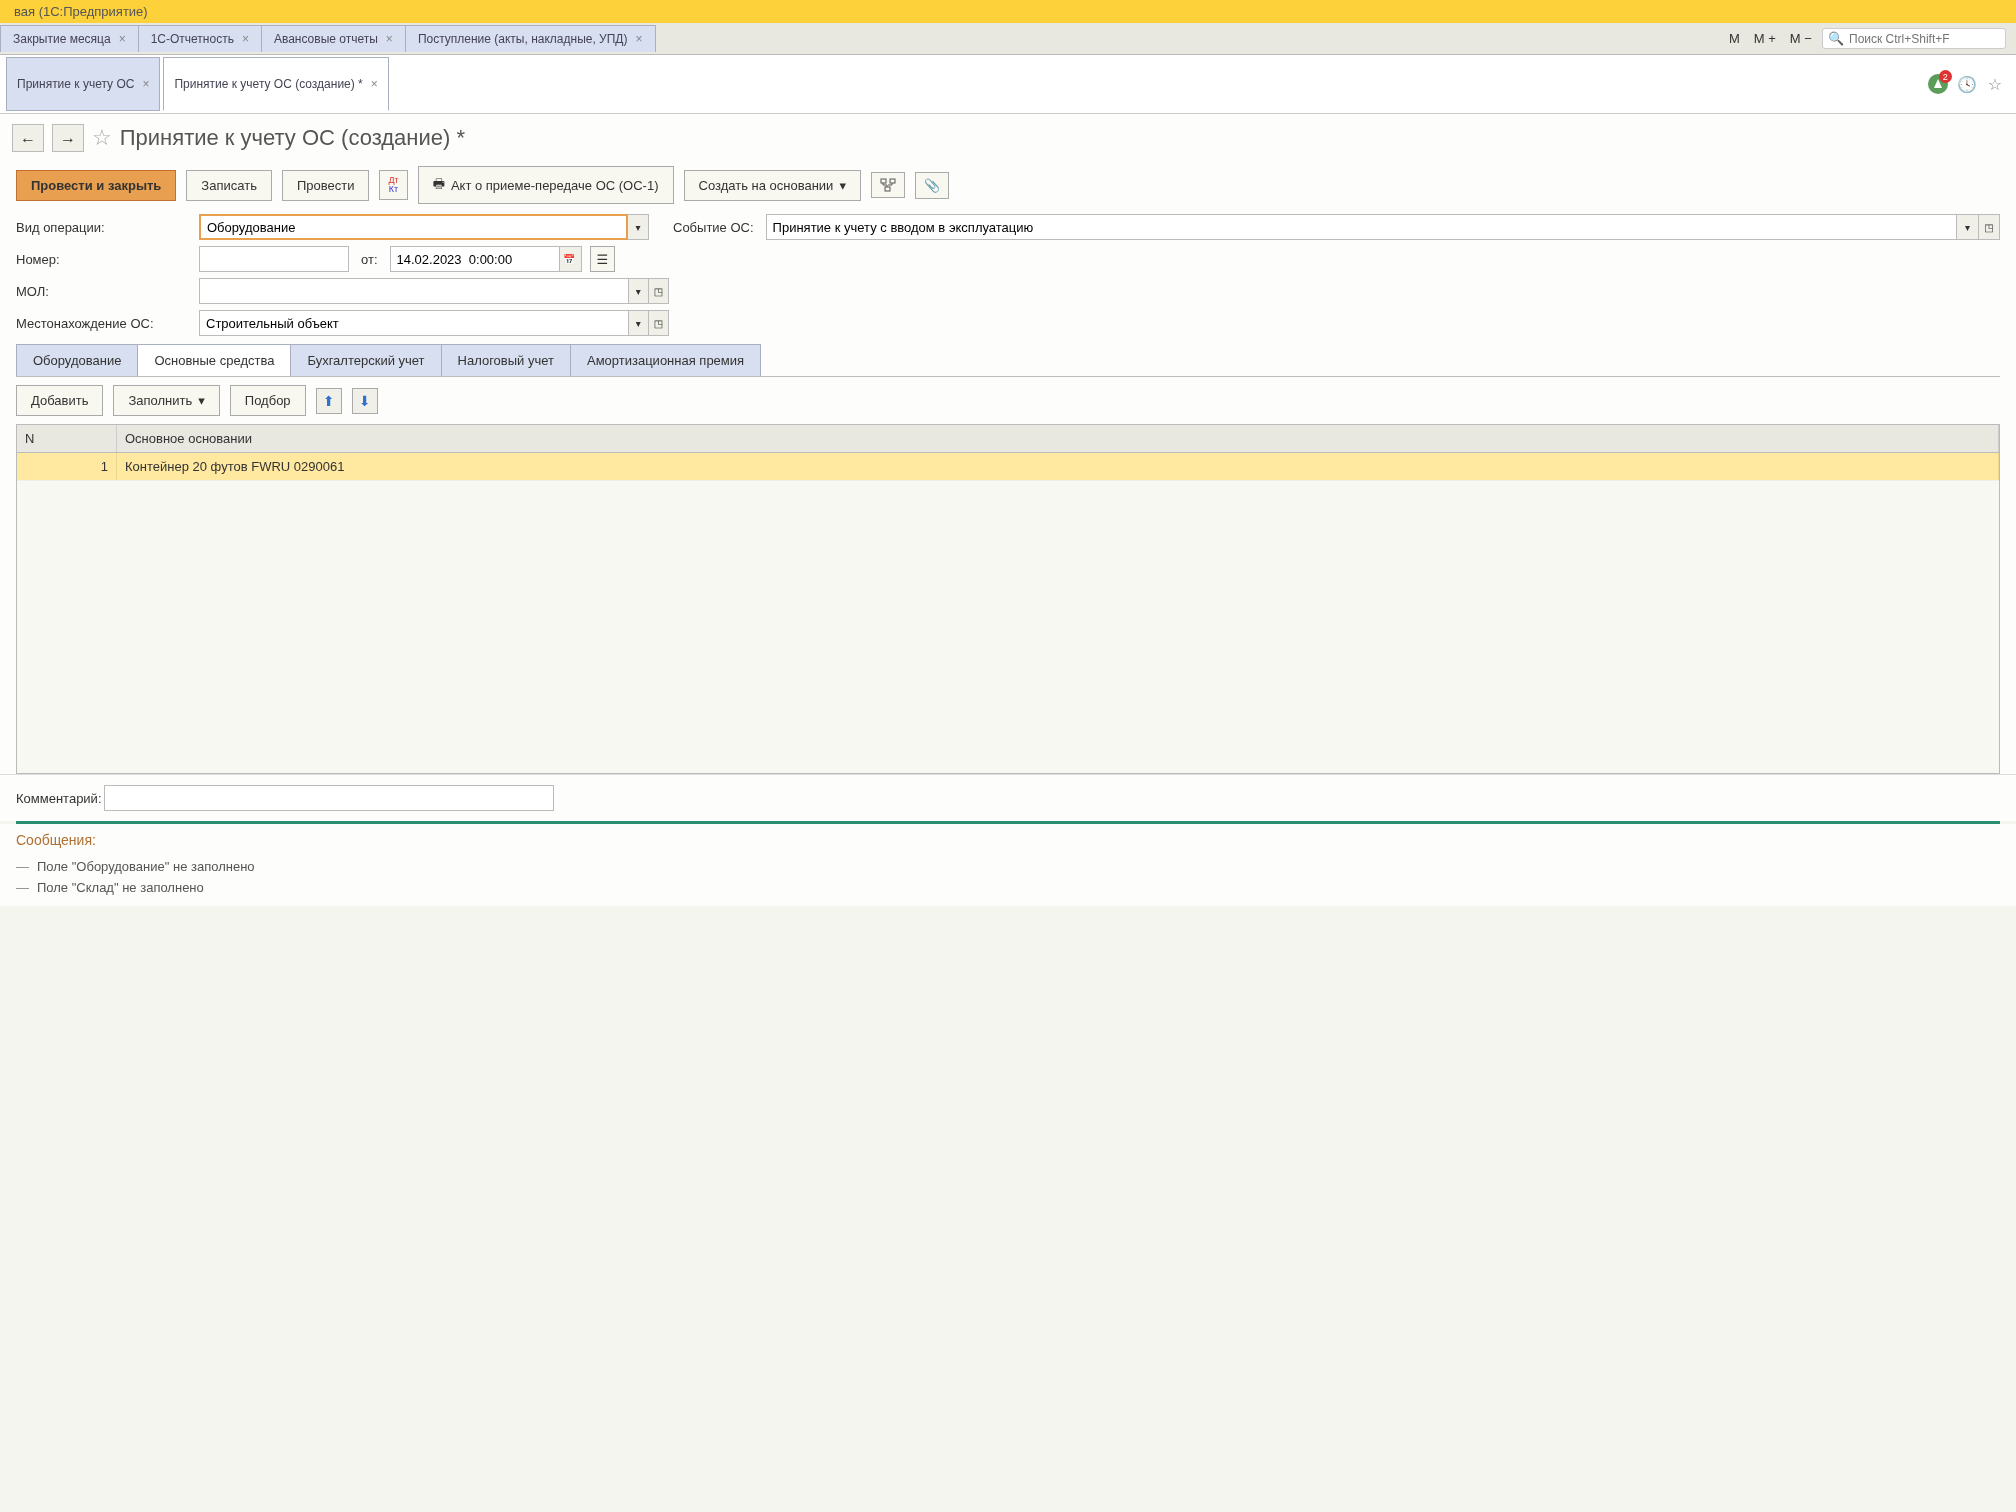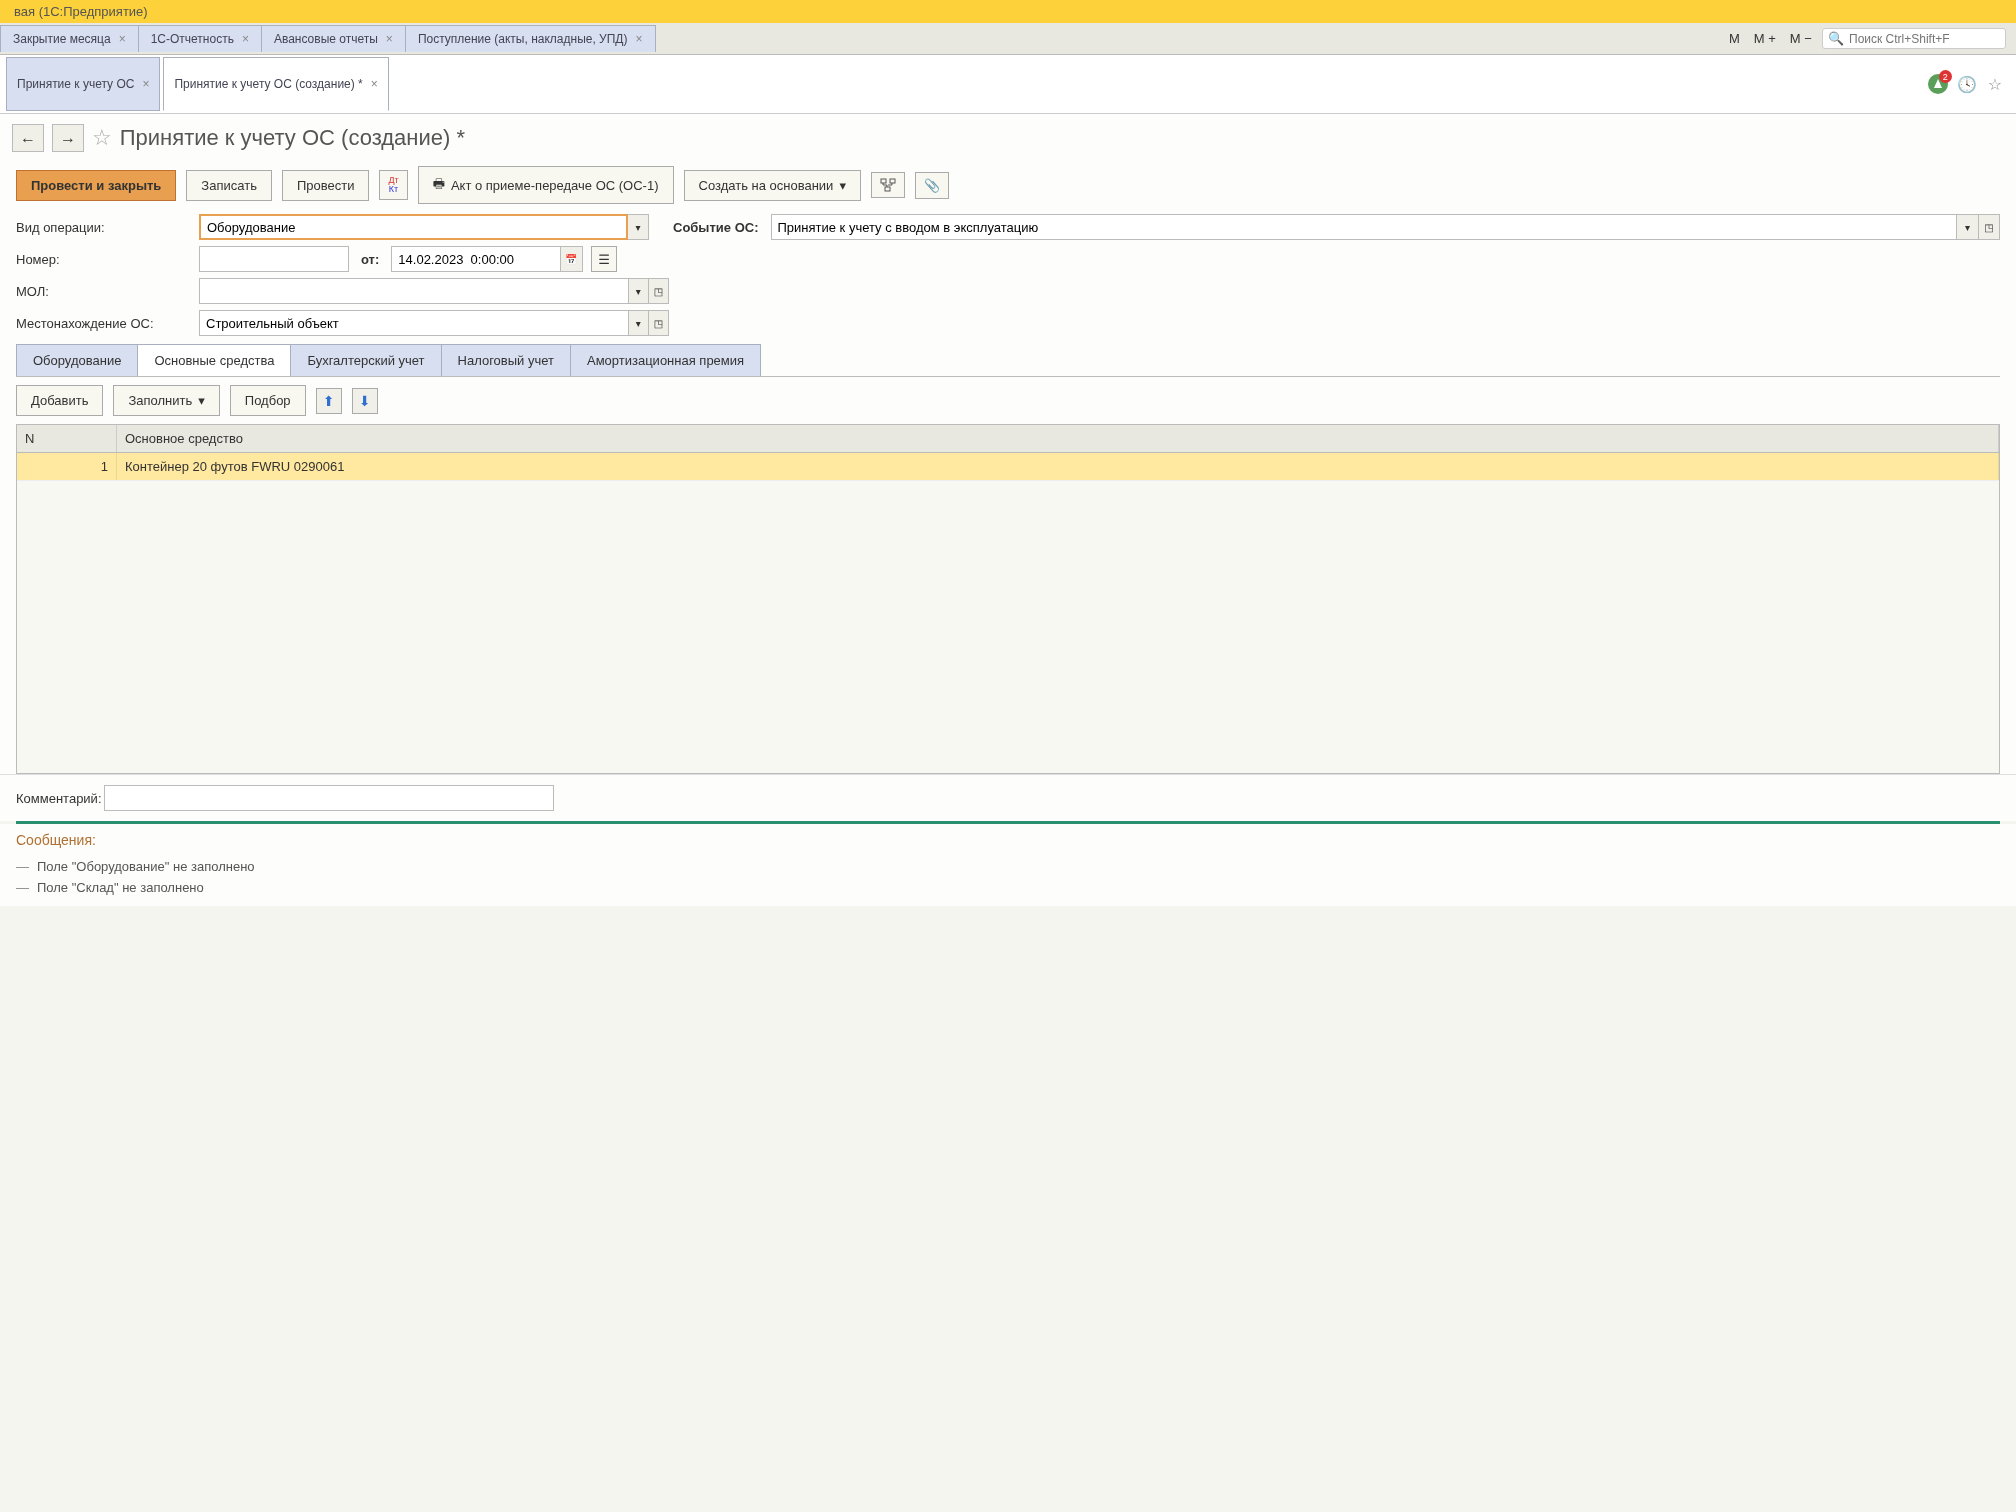--- a/index.html
+++ b/index.html
@@ -34,21 +34,21 @@
 .toolbar { display: flex; align-items: center; gap: 10px; padding: 4px 16px 10px 16px; flex-wrap: wrap; background: #fdfdfb; }
 .btn { padding: 7px 14px; border: 1px solid #aaa; background: #f8f8f0; cursor: pointer; font-size: 13px; color: #333; display: inline-flex; align-items: center; gap: 6px; }
 .btn-primary { background: #e8a050; border-color: #c07030; color: #333; font-weight: bold; }
 .btn-icon { padding: 5px 8px; align-items: center; }
 .dtkt { font-size: 9px; line-height: 9px; display: flex; flex-direction: column; }
 .dt { color: #d33; } .kt { color: #33d; }
 
 .form-area { padding: 0 16px; background: #fdfdfb; }
 .form-row { display: flex; align-items: center; margin-bottom: 6px; gap: 8px; }
 .form-label { width: 175px; font-size: 13px; color: #333; }
-.form-label-short { width: auto; font-size: 13px; color: #333; padding: 0 4px; font-weight: bold; }
+.form-label-short { width: auto; font-size: 13px; color: #333; padding: 0 4px; }
 .input-wrap { position: relative; display: flex; align-items: stretch; }
 .text-input { border: 1px solid #bbb; padding: 4px 6px; font-size: 13px; background: #fff; height: 26px; }
 .text-input.orange-border { border: 2px solid #e8a050; }
 .dropdown-btn, .ext-btn { width: 22px; border: 1px solid #bbb; border-left: none; background: #f0f0e8; display: flex; align-items: center; justify-content: center; font-size: 10px; cursor: pointer; }
 
 .sub-tabs { display: flex; border-bottom: 1px solid #bbb; margin-top: 8px; }
 .sub-tab { padding: 8px 16px; background: #d8dff0; border: 1px solid #a8b0c0; border-bottom: none; margin-right: -1px; font-size: 13px; cursor: pointer; }
 .sub-tab.active { background: #fff; position: relative; }
 
 .sub-toolbar { display: flex; gap: 10px; padding: 8px 0; align-items: center; }
@@ -235,21 +235,21 @@
         <span class="arrow-up">⬆</span>
       </div>
     <div class="arrow-btn">
         <span class="arrow-down">⬇</span>
       </div>
   </div>
 
   <div class="grid">
     <div class="grid-header">
       <div class="cell col-n">N</div>
-      <div class="cell col-main">Основное средство</div>
+      <div class="cell col-main">Основное основании</div>
     </div>
     <div class="grid-body">
       <div class="grid-row selected">
         <div class="cell col-n" style="text-align:right">1</div>
         <div class="cell col-main">Контейнер 20 футов FWRU 0290061</div>
       </div>
     </div>
   </div>
 
 </div>

